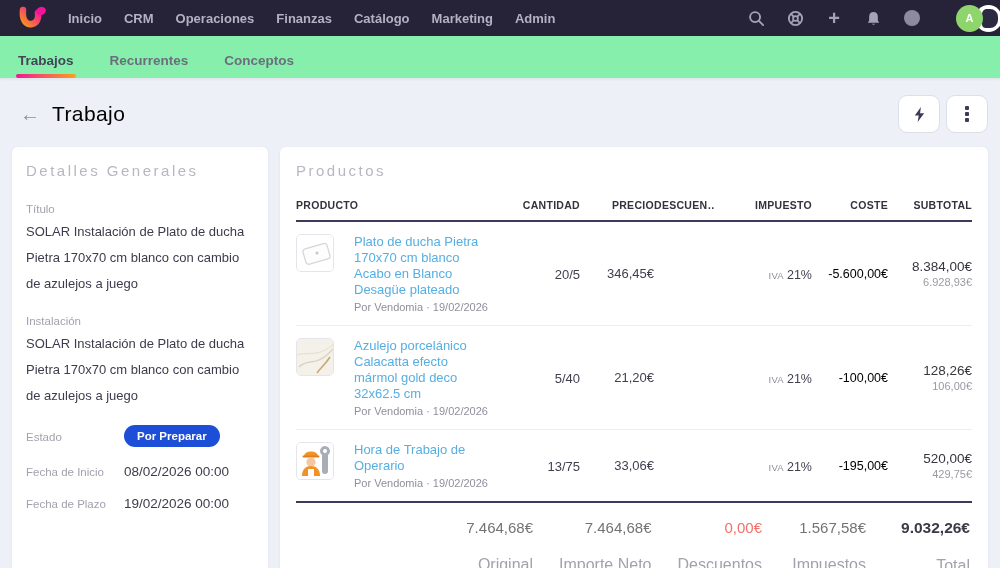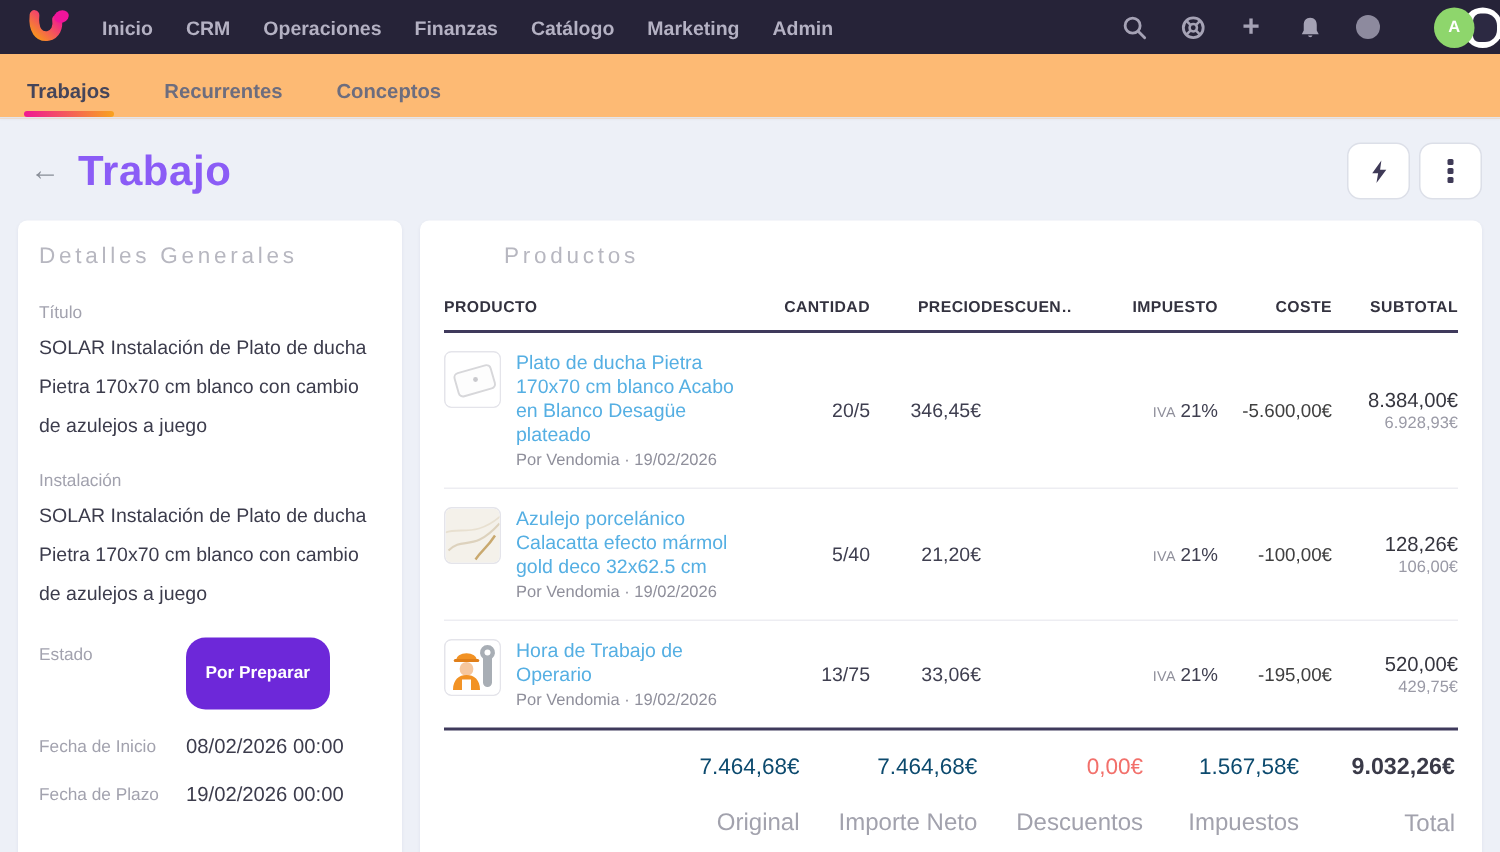--- a/index.html
+++ b/index.html
@@ -15,78 +15,78 @@
   .nav-ico { width:18px; height:18px; display:flex; align-items:center; justify-content:center; color:#a5a2b5; cursor:pointer; }
   .nav-ico svg { display:block; }
   .plus-glyph { font-size:20px; font-weight:700; color:#a5a2b5; line-height:1; }
   .gray-dot { width:16px; height:16px; border-radius:50%; background:#8d8a9e; }
   .avatar-stack { display:flex; align-items:center; position:relative; width:58px; height:30px; }
   .avatar { width:27px; height:27px; border-radius:50%; background:#8ed66c; color:#fff; font-size:11px; font-weight:700; display:flex; align-items:center; justify-content:center; position:absolute; left:14px; z-index:2; }
   .avatar-partial { width:27px; height:27px; border-radius:50%; background:#fff; position:absolute; left:33px; z-index:1; overflow:hidden; }
   .avatar-partial::after { content:""; position:absolute; left:7px; top:4px; width:16px; height:19px; background:#2c2942; border-radius:5px 8px 8px 4px; }
 
   
-  .tabbar { height:43px; background:#fdba74; border-bottom:1px solid #e3e5ec; display:flex; align-items:flex-end; padding:0 0 0 16px; gap:32px; box-shadow:0 1px 2px rgba(30,30,60,.04); }
+  .tabbar { height:43px; background:#86efac; border-bottom:1px solid #e3e5ec; display:flex; align-items:flex-end; padding:0 0 0 16px; gap:32px; box-shadow:0 1px 2px rgba(30,30,60,.04); }
   .tab { font-size:13.5px; font-weight:700; color:#6d6d7e; padding:12px 2px 10px; position:relative; cursor:pointer; }
   .tab.active { color:#45455a; }
   .tab.active::after { content:""; position:absolute; left:0; right:0; bottom:0; height:4px; border-radius:3px; background:linear-gradient(90deg,#f01993,#f9a21e); }
 
   
   .page-head { display:flex; align-items:center; padding:16px 12px 14px; }
   .back-arrow { font-size:20px; color:#8a8f99; margin:0 12px 0 8px; cursor:pointer; line-height:1; }
-  .page-title { font-size:28px; font-weight:700; color:#8b5cf6; letter-spacing:.4px; }
+  .page-title { font-size:21px; font-weight:400; color:#000000; letter-spacing:.4px; }
   .head-actions { margin-left:auto; display:flex; gap:6px; }
   .icon-btn { width:42px; height:38px; background:#fff; border:1px solid #dcdfe8; border-radius:9px; display:flex; align-items:center; justify-content:center; cursor:pointer; }
   .kebab { display:flex; flex-direction:column; gap:2.5px; }
   .kebab i { width:3.5px; height:3.5px; background:#3f3a57; border-radius:1px; }
 
   
   .content { display:flex; gap:12px; padding:0 12px; align-items:flex-start; }
   .card { background:#fff; border-radius:6px; box-shadow:0 1px 3px rgba(40,40,80,.06); }
   .section-title { font-size:15px; letter-spacing:2.5px; color:#b7b7c0; font-weight:400; }
 
   
   .details-card { width:256px; flex:0 0 auto; padding:15px 14px; height:600px; }
   .details-card .section-title { margin-bottom:22px; }
   .frow { display:flex; align-items:flex-start; margin-bottom:17px; }
   .flabel { width:98px; flex:0 0 auto; font-size:11.5px; color:#a2a2ae; padding-top:2px; }
   .fval { font-size:13.5px; color:#3c3c4c; }
   .fblock { margin-bottom:16px; }
   .fblock .flabel { width:auto; display:block; margin-bottom:4px; }
   .ftext { font-size:13px; line-height:26px; color:#3c3c4c; }
-  .badge { display:inline-block; background:#6d28d9; color:#fff; font-size:11.5px; font-weight:700; padding:18px 13px; border-radius:13px; }
+  .badge { display:inline-block; background:#1d4ed8; color:#fff; font-size:11.5px; font-weight:700; padding:5px 13px; border-radius:13px; }
 
   
   .products-card { flex:1; padding:15px 16px; height:600px; display:flex; flex-direction:column; }
-  .products-card .section-title { margin-bottom:20px;margin-left:40px; }
+  .products-card .section-title { margin-bottom:20px; }
   .pgrid { display:grid; grid-template-columns:1fr 86px 74px 60px 98px 76px 84px; align-items:center; }
   .phead { border-bottom:2px solid #3f3a5c; padding-bottom:9px; }
   .phead span { font-size:10.5px; font-weight:700; color:#33323f; letter-spacing:.3px; text-align:right; white-space:nowrap; overflow:hidden; }
   .phead span:first-child { text-align:left; }
   .prow { padding:12px 0; border-bottom:1px solid #ededf2; }
   .pcell { text-align:right; }
-  .prod-cell { display:flex; gap:10px; align-items:flex-start; text-align:left; }
+  .prod-cell { display:flex; gap:20px; align-items:flex-start; text-align:left; }
   .thumb { width:38px; height:38px; border:1px solid #e4e4ea; border-radius:5px; flex:0 0 auto; overflow:hidden; background:#fff; }
   .pname { font-size:13px; line-height:16px; color:#55afe3; max-width:205px; cursor:pointer; }
   .pmeta { font-size:11px; color:#8f8f9b; margin-top:3px; }
   .qty { font-size:13px; color:#3f3f50; }
   .bar { width:84px; height:8px; border-radius:4px; background:#dcdcdf; margin:5px 0 0 auto; overflow:hidden; }
   .bar i { display:block; height:100%; border-radius:4px; }
   .price { font-size:13px; color:#3f3f50; }
   .iva-pre { font-size:9.5px; color:#8f8f9b; letter-spacing:.3px; }
   .iva-val { font-size:12.5px; color:#3f3f50; margin-left:3px; }
-  .coste { font-size:12.5px; color:#404040; }
+  .coste { font-size:12.5px; color:#000000; }
   .subt { font-size:13.5px; color:#36363f; }
   .subt-sub { font-size:11px; color:#9a9aa6; margin-top:2px; }
 
   .totals { padding:16px 2px 0; }
   .trow { display:flex; justify-content:flex-end; gap:26px; }
   .trow + .trow { margin-top:16px; }
   .tcell { text-align:right; min-width:78px; }
-  .tval { font-size:15px; color:#0c4a6e; }
+  .tval { font-size:15px; color:#737373; }
   .tlabel { font-size:16px; color:#a2a2ad; margin-top:20px; }
   .tval.red { color:#f2706b; }
   .tval.pink { color:#f04fc4; }
   .tval.strong { color:#3a3a48; font-weight:700; font-size:15.5px; }
 </style>
 </head>
 <body>
 
 <header class="navbar">
   <svg class="logo" viewBox="0 0 44 30">

